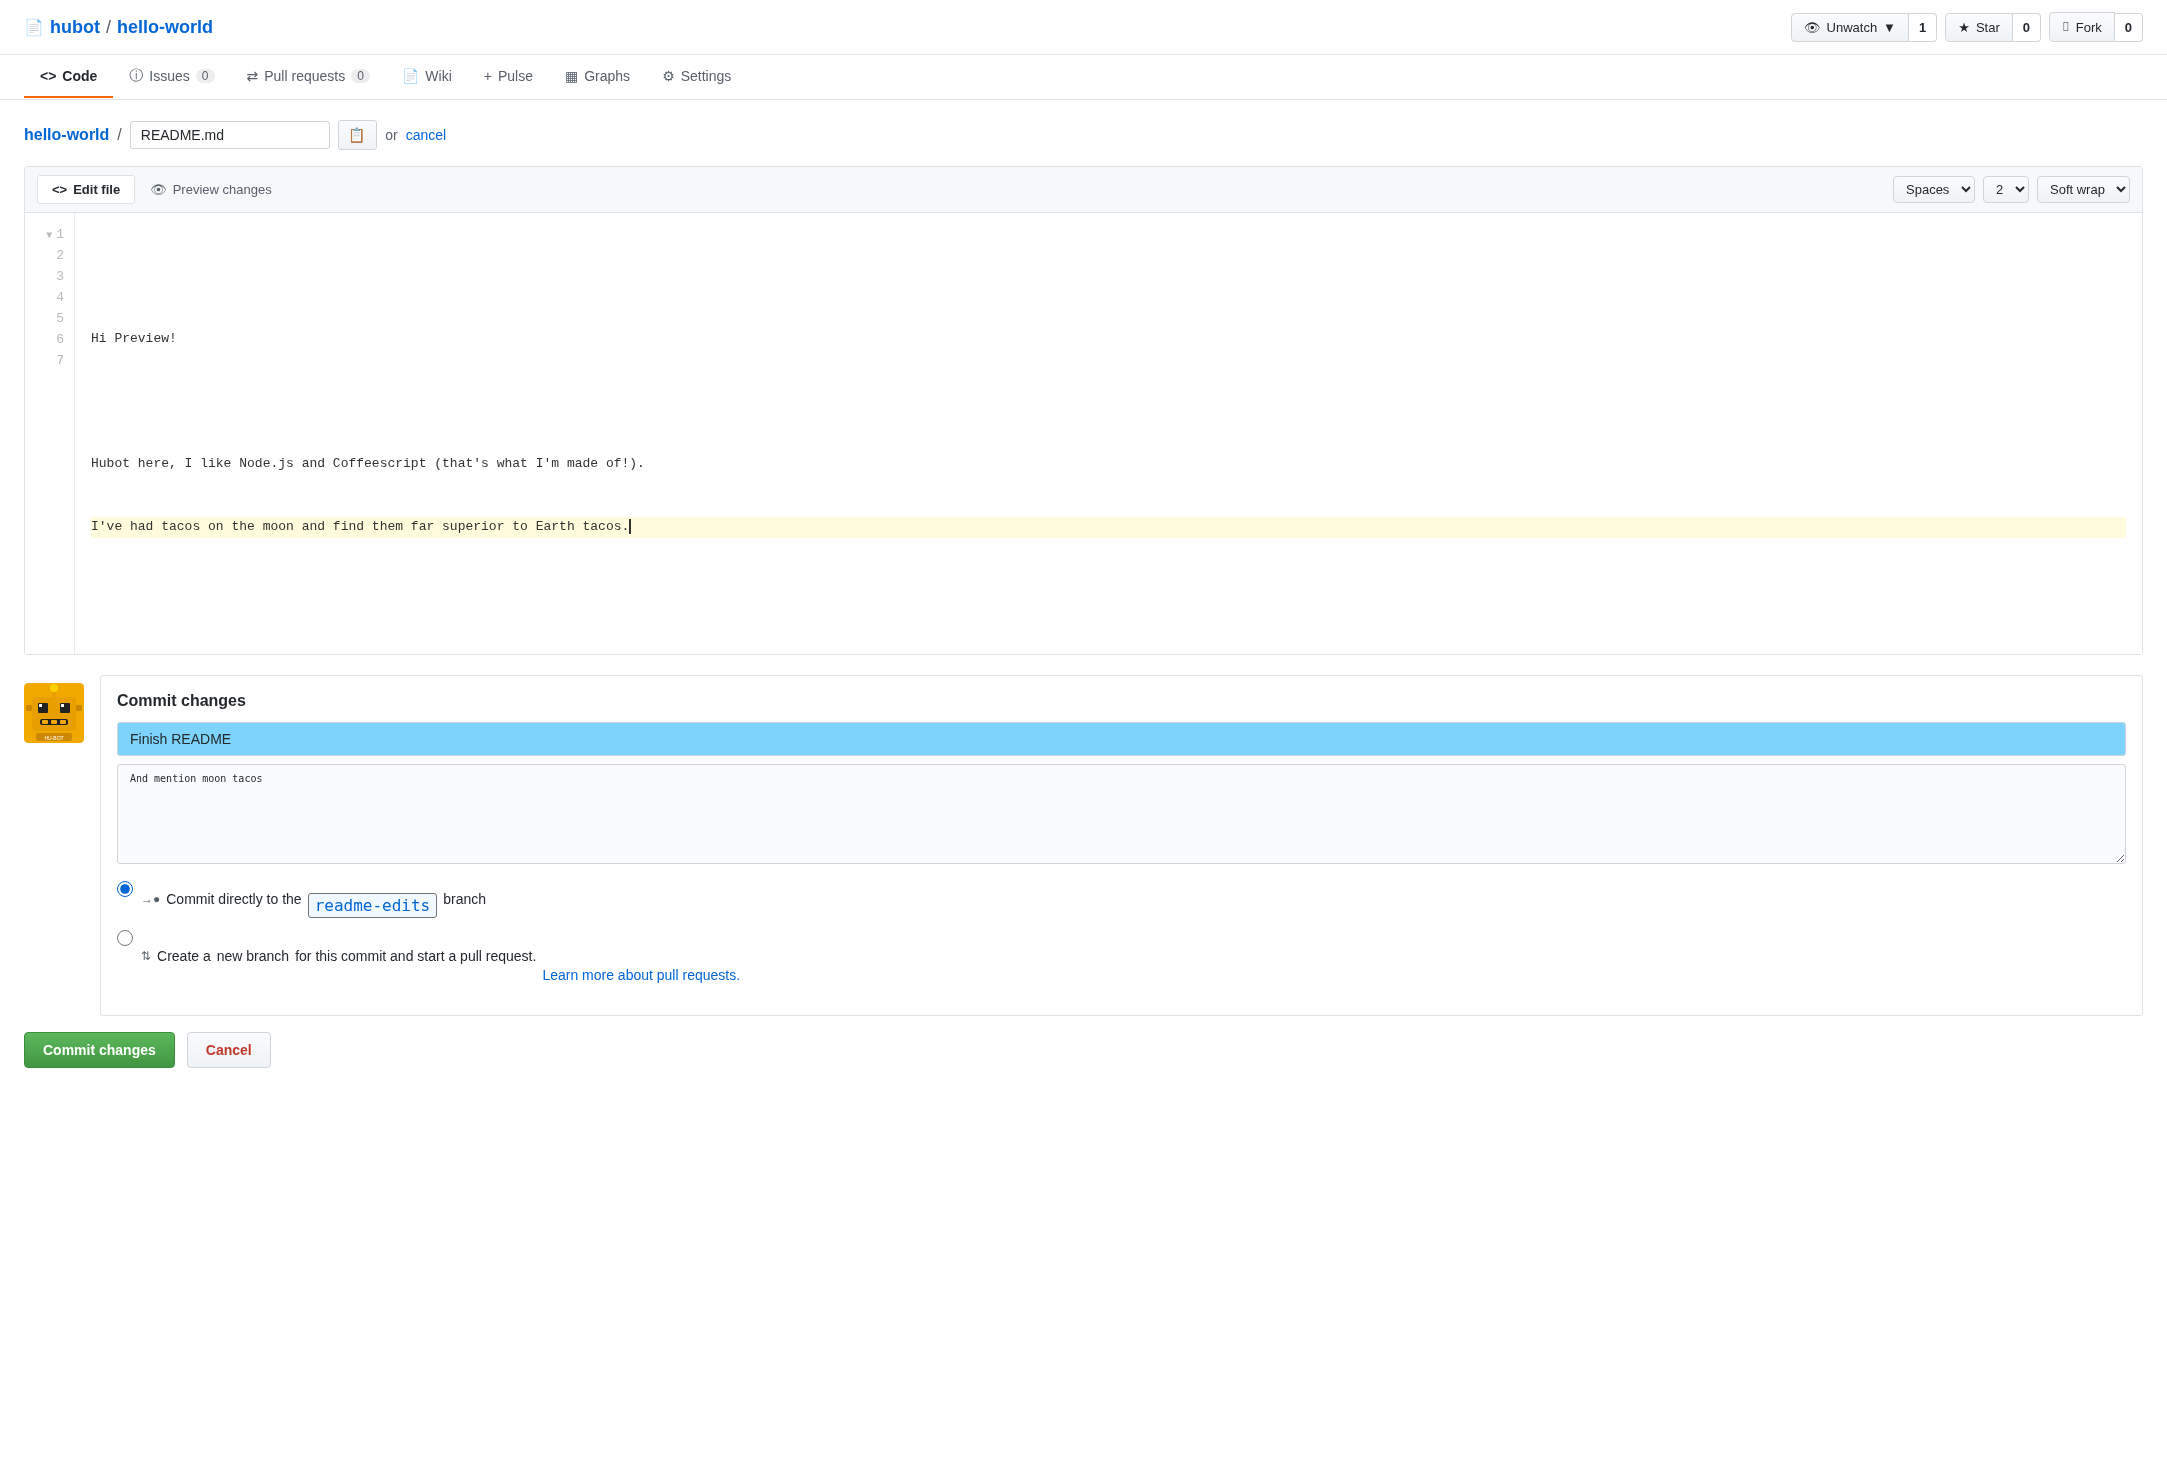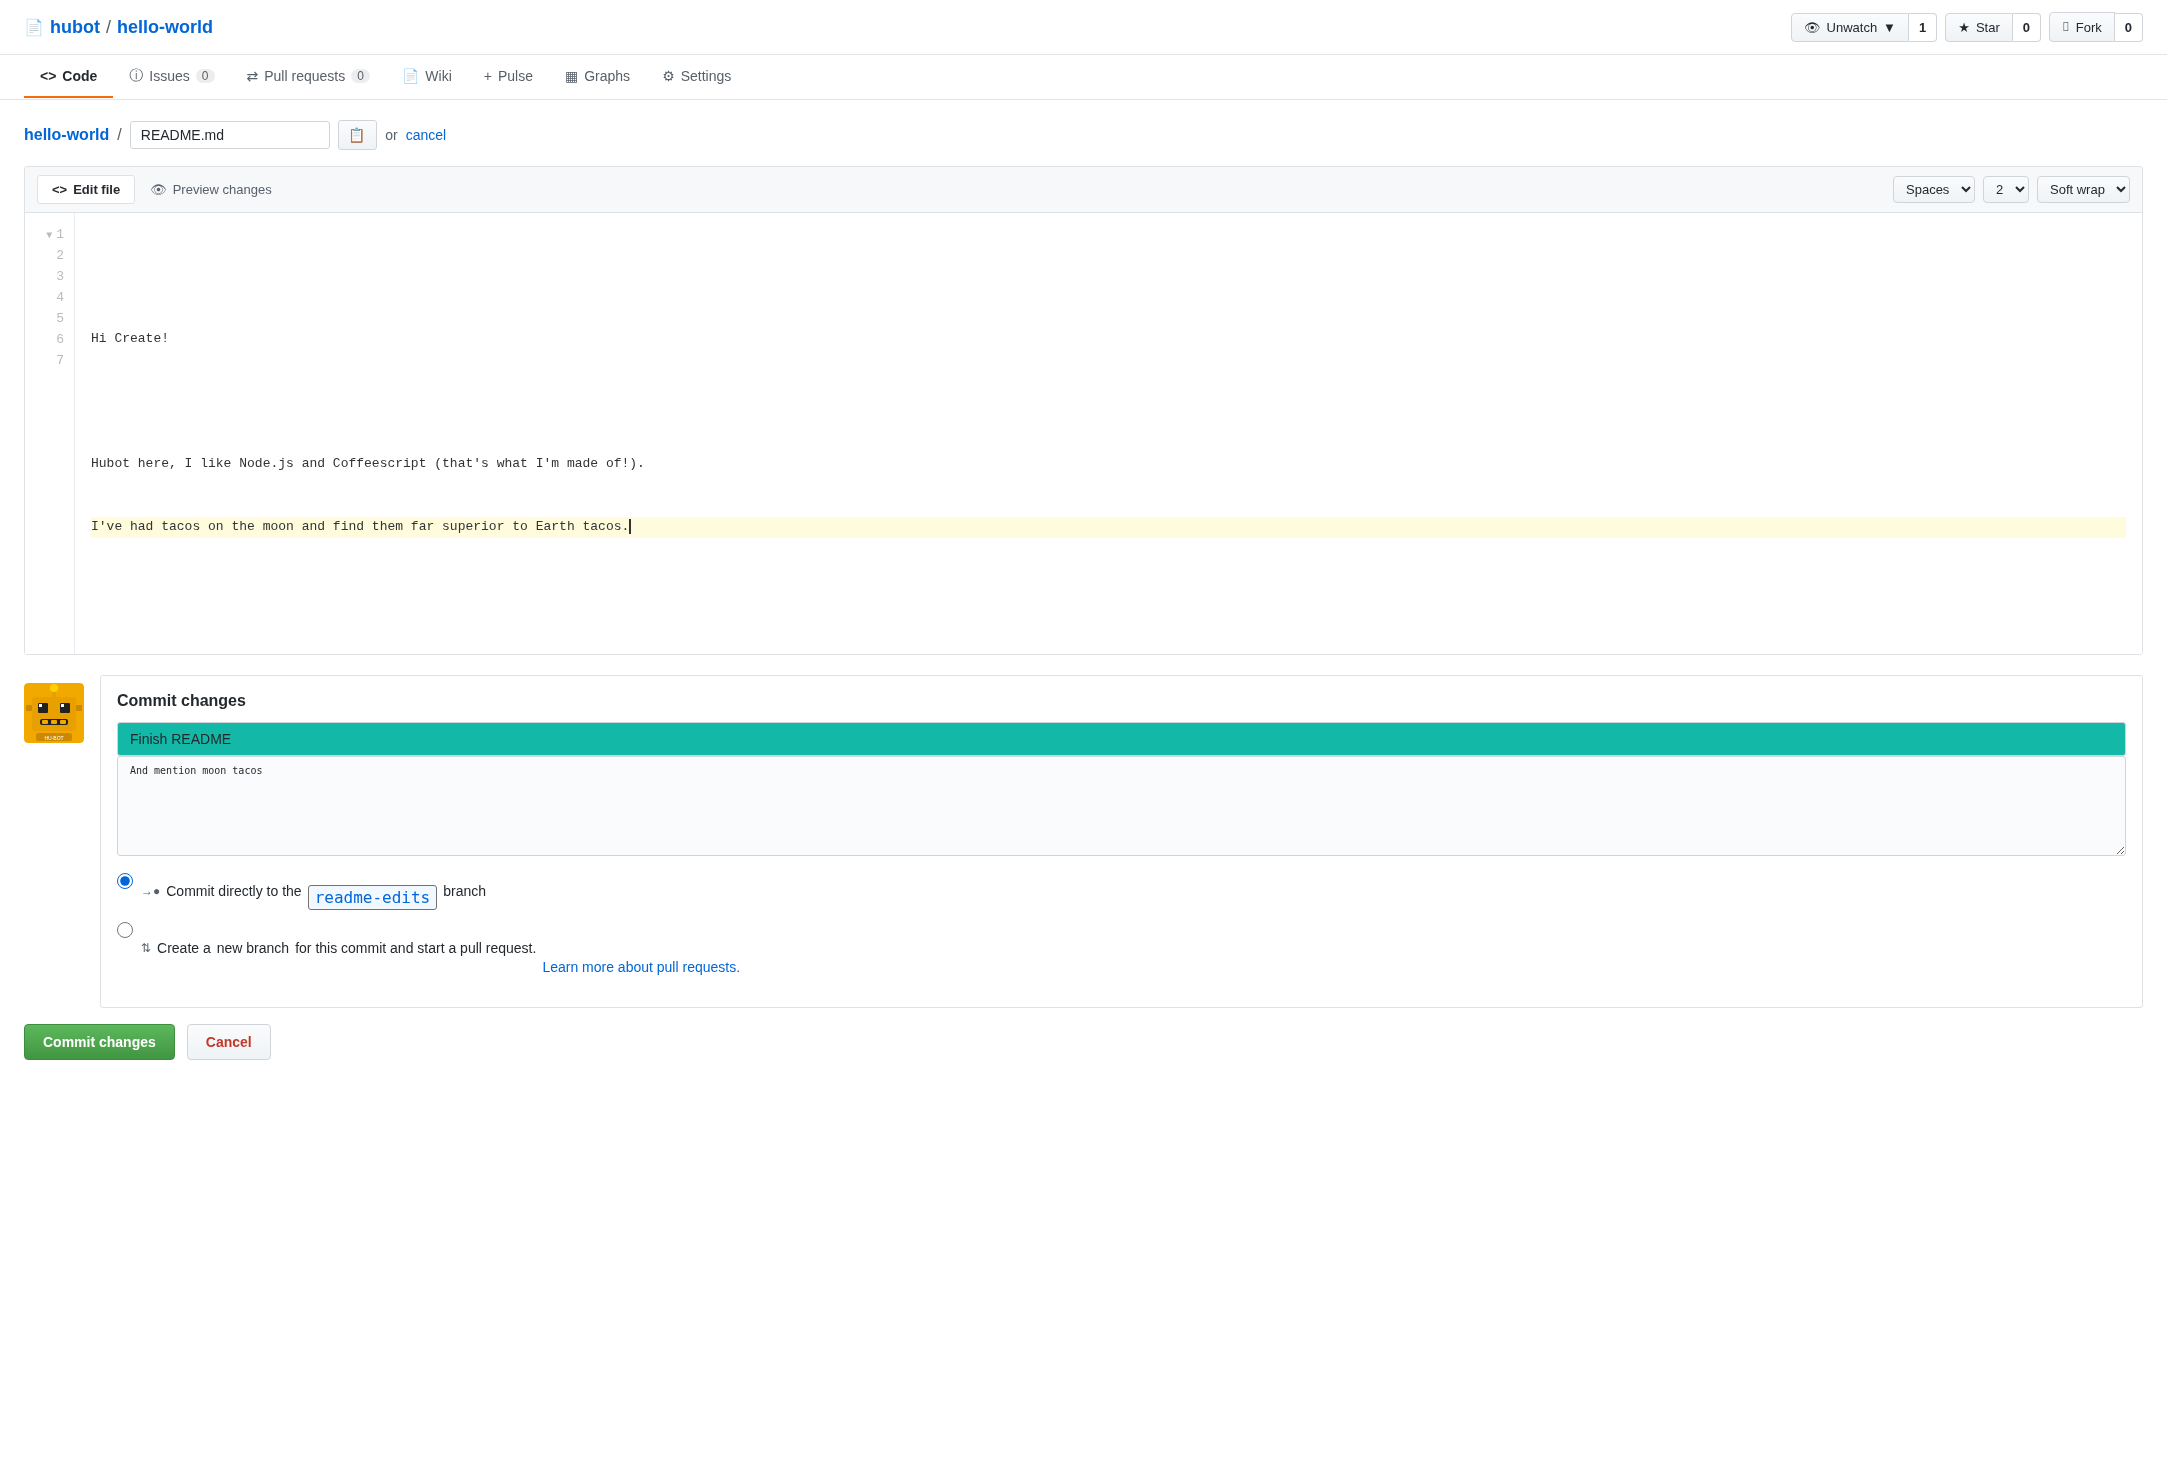--- a/index.html
+++ b/index.html
@@ -294,21 +294,22 @@
       color: #24292e;
       margin-bottom: 12px;
     }
     .commit-input {
       width: 100%;
       padding: 8px 12px;
       border: 1px solid #d1d5da;
       border-radius: 3px;
       font-size: 14px;
       color: #24292e;
-      background: #14b8a6;
+      margin-bottom: 8px;
+      background: #7dd3fc;
     }
     .commit-textarea {
       width: 100%;
       padding: 8px 12px;
       border: 1px solid #d1d5da;
       border-radius: 3px;
       font-size: 10px;
       color: #24292e;
       min-height: 100px;
       resize: vertical;
@@ -529,21 +530,21 @@
           </div>
         <div class="line-number">
             <span>6</span>
           </div>
         <div class="line-number">
             <span>7</span>
           </div>
       </div>
       <div class="code-content" contenteditable="true" style="">
         <span class="code-line"> </span>
-        <span class="code-line">Hi Create!</span>
+        <span class="code-line">Hi Preview!</span>
         <span class="code-line"> </span>
         <span class="code-line">Hubot here, I like Node.js and Coffeescript (that's what I'm made of!).</span>
         <span class="code-line active-line">I've had tacos on the moon and find them far superior to Earth tacos.<span class="cursor"></span></span>
         <span class="code-line"> </span>
       </div>
     </div>
   </div>
 
   <div class="commit-section">
 

